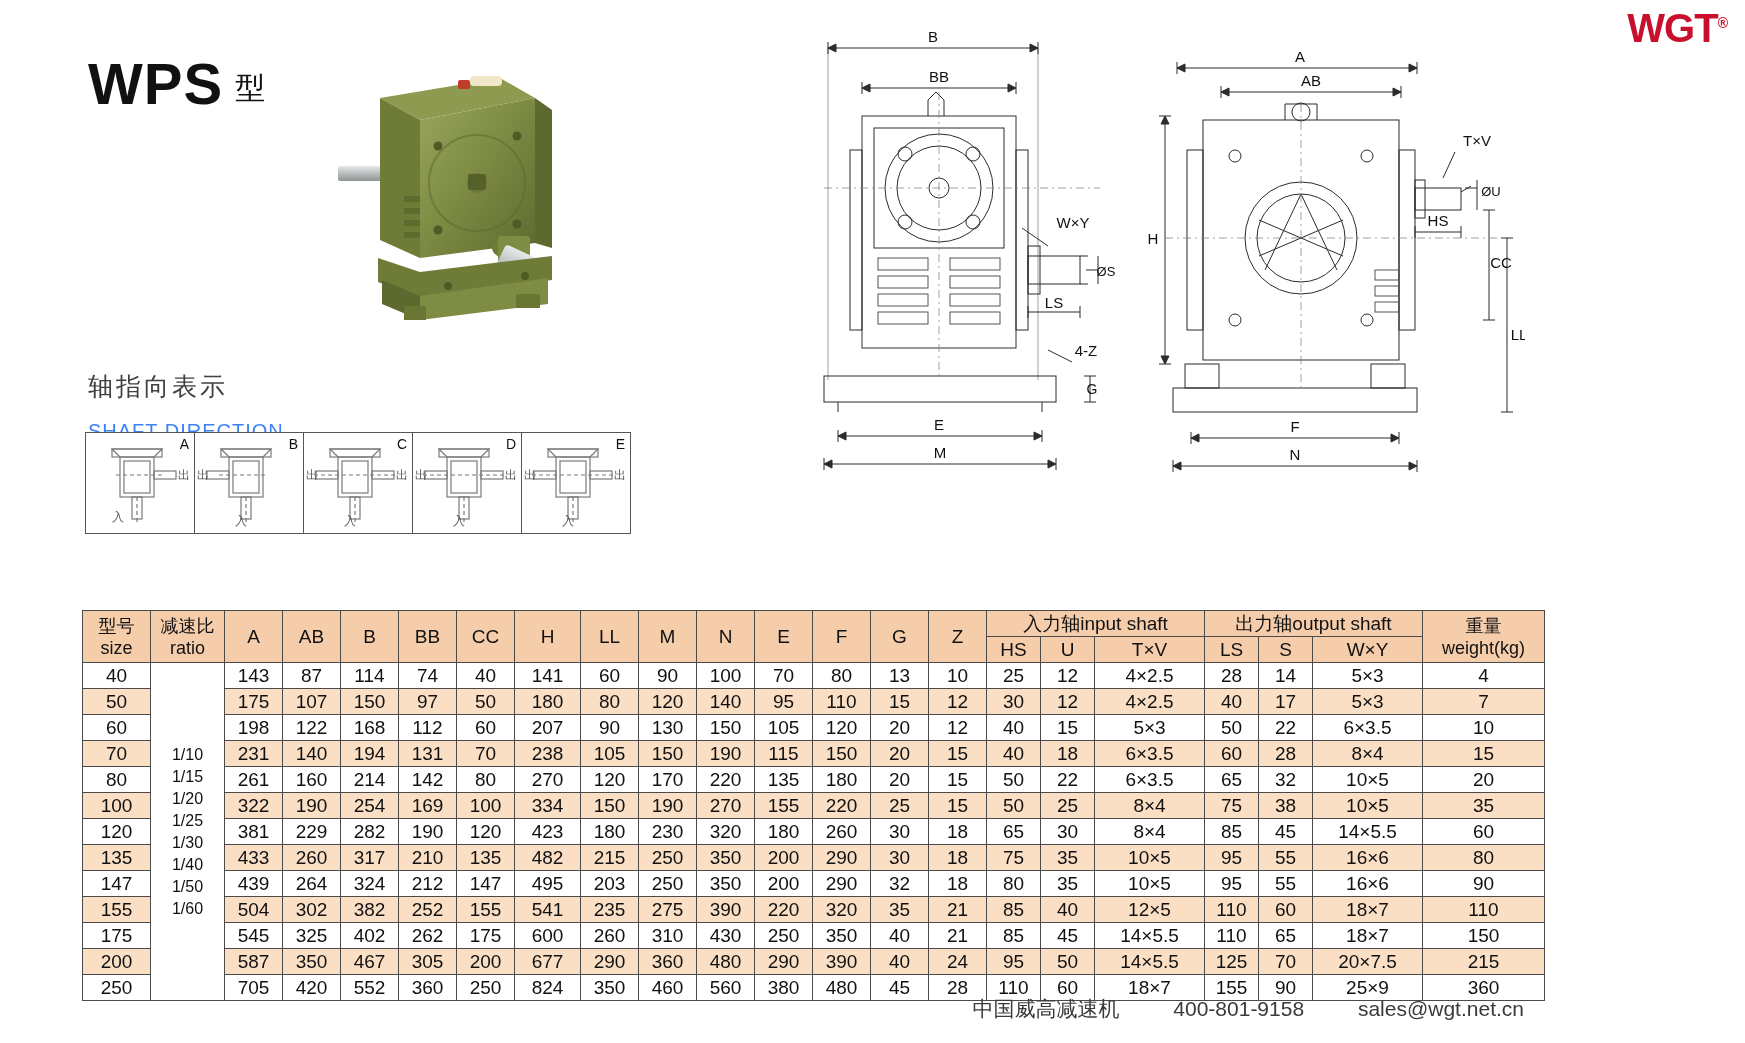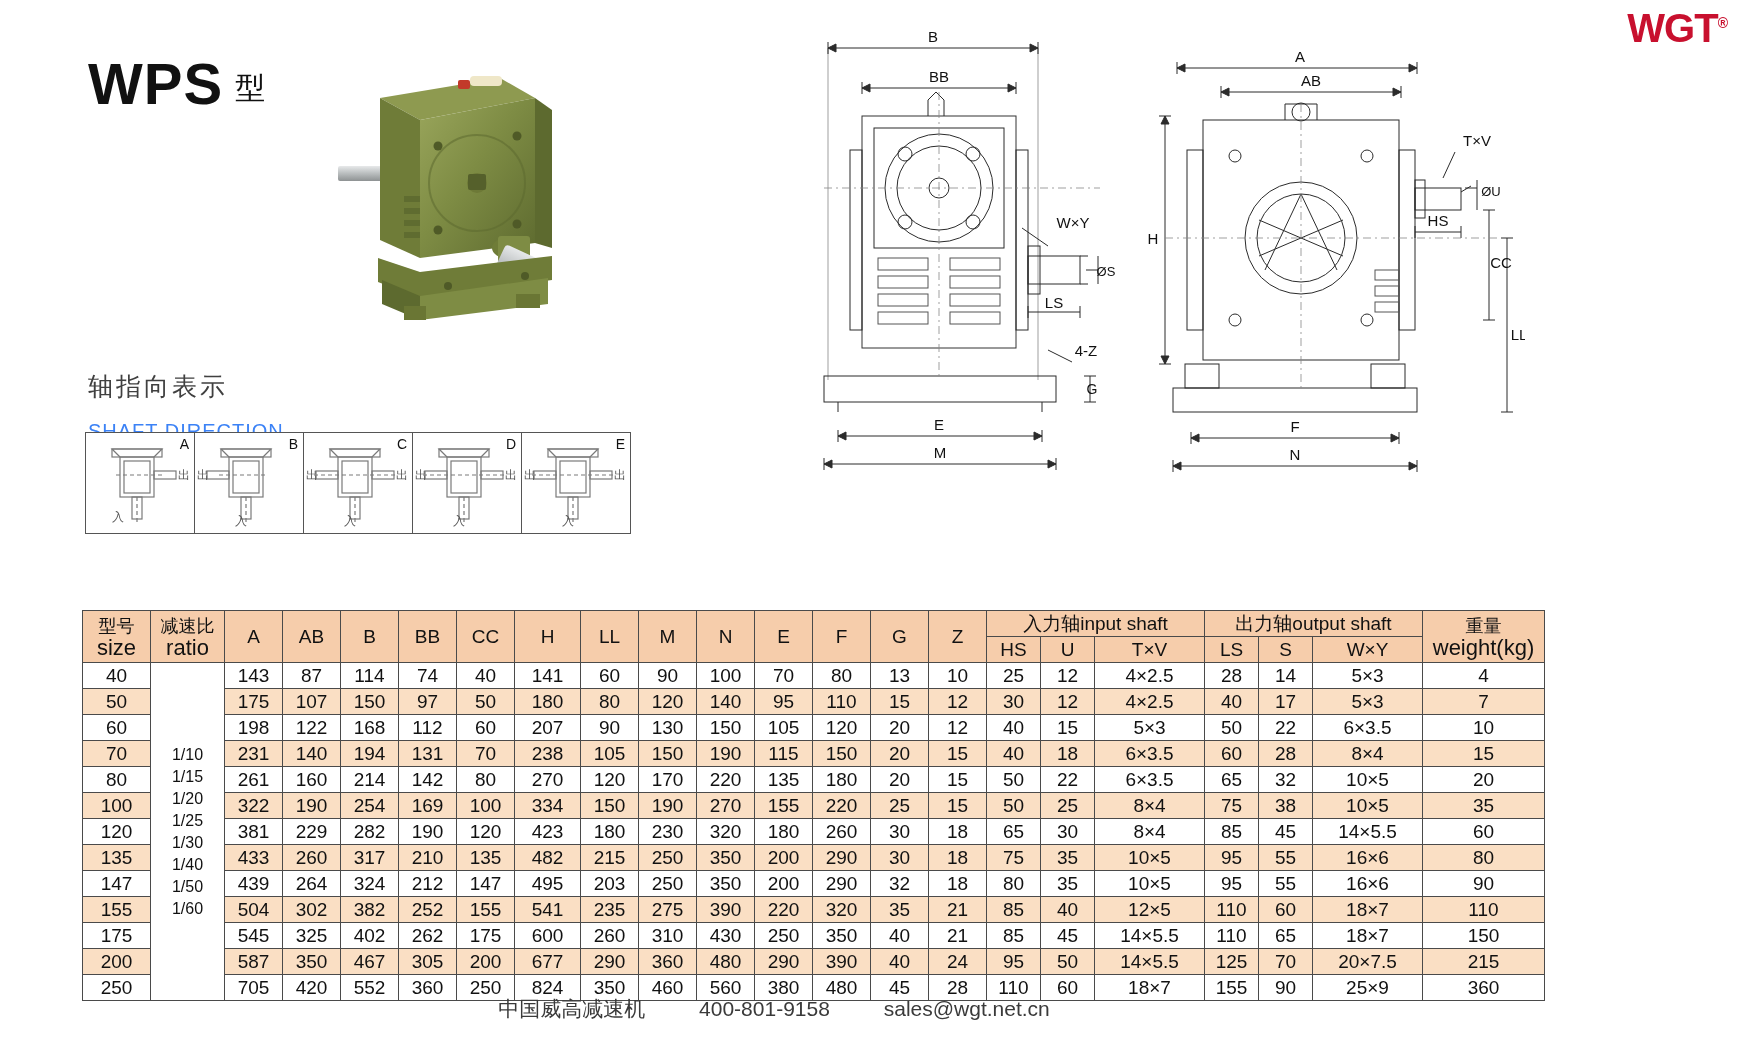--- a/index.html
+++ b/index.html
@@ -38,27 +38,27 @@
 
   
   .spec{position:absolute;left:82px;top:610px;border-collapse:collapse;
         table-layout:fixed;padding-left:28px;}
   .spec td,.spec th{border:1px solid #4a4a4a;text-align:center;
         font-size:19px;font-weight:normal;color:#111;padding:0;
         height:25px;line-height:25px;white-space:nowrap;}
   .spec thead th{background:#f6cdab;font-size:19px;}
   .spec thead th.cnhead{line-height:22px;font-size:18px;padding:1px 0;}
   .spec thead th .cn{display:block;font-size:18px;}
-  .spec thead th .en{display:block;font-size:22px;}
+  .spec thead th .en{display:block;font-size:18px;}
   .spec tbody tr.odd td{background:#ffffff;}
   .spec tbody tr.even td{background:#fadfc4;}
   .spec td.ratio{font-size:16px;line-height:22px;background:#fff !important;}
 
   
-  .footer{position:absolute;left:0;top:995px;width:1548px;text-align:center;
+  .footer{position:absolute;left:0;top:995px;width:1548px;text-align:right;
           font-size:21px;color:#3a3a3a;}
   .footer span{margin:0 24px;}
 </style>
 </head>
 <body>
 
 <div class="page">
 
   <div class="logo"><span>WGT</span><span class="reg">®</span></div>
 

